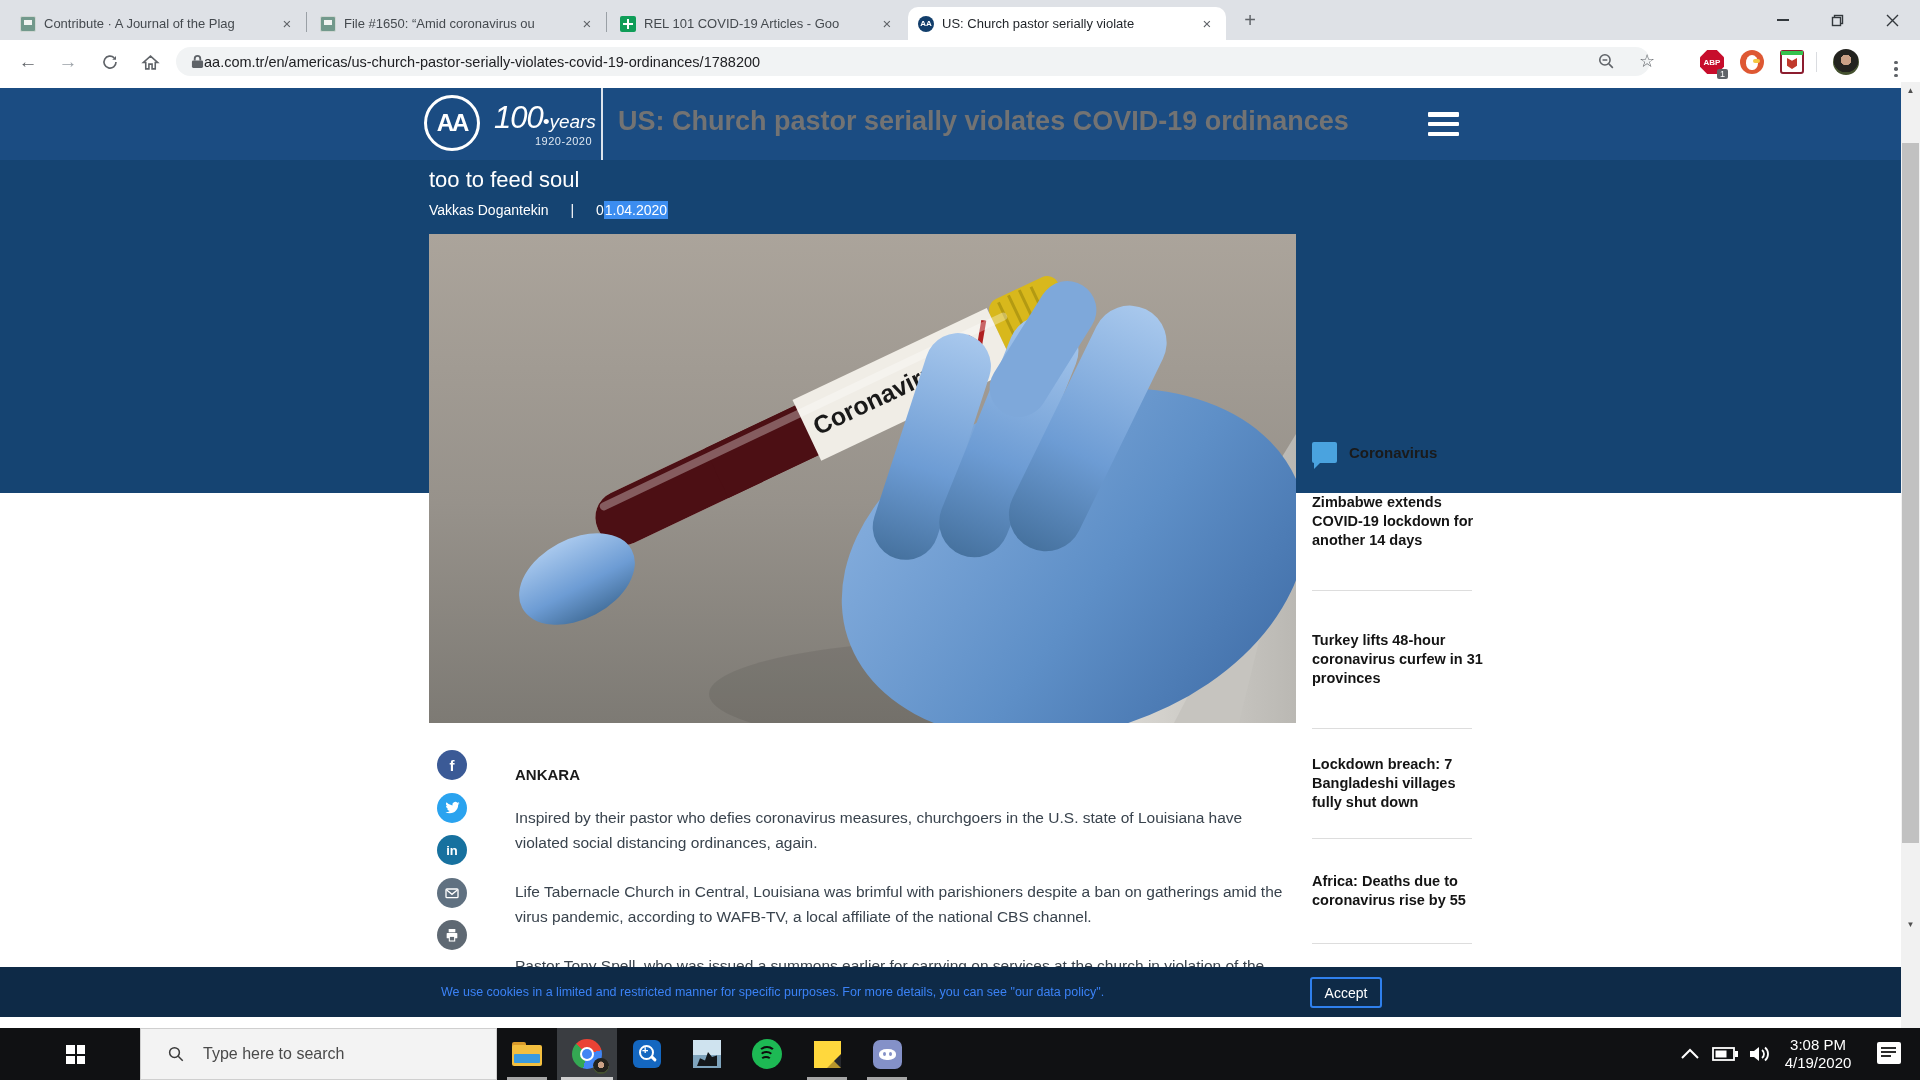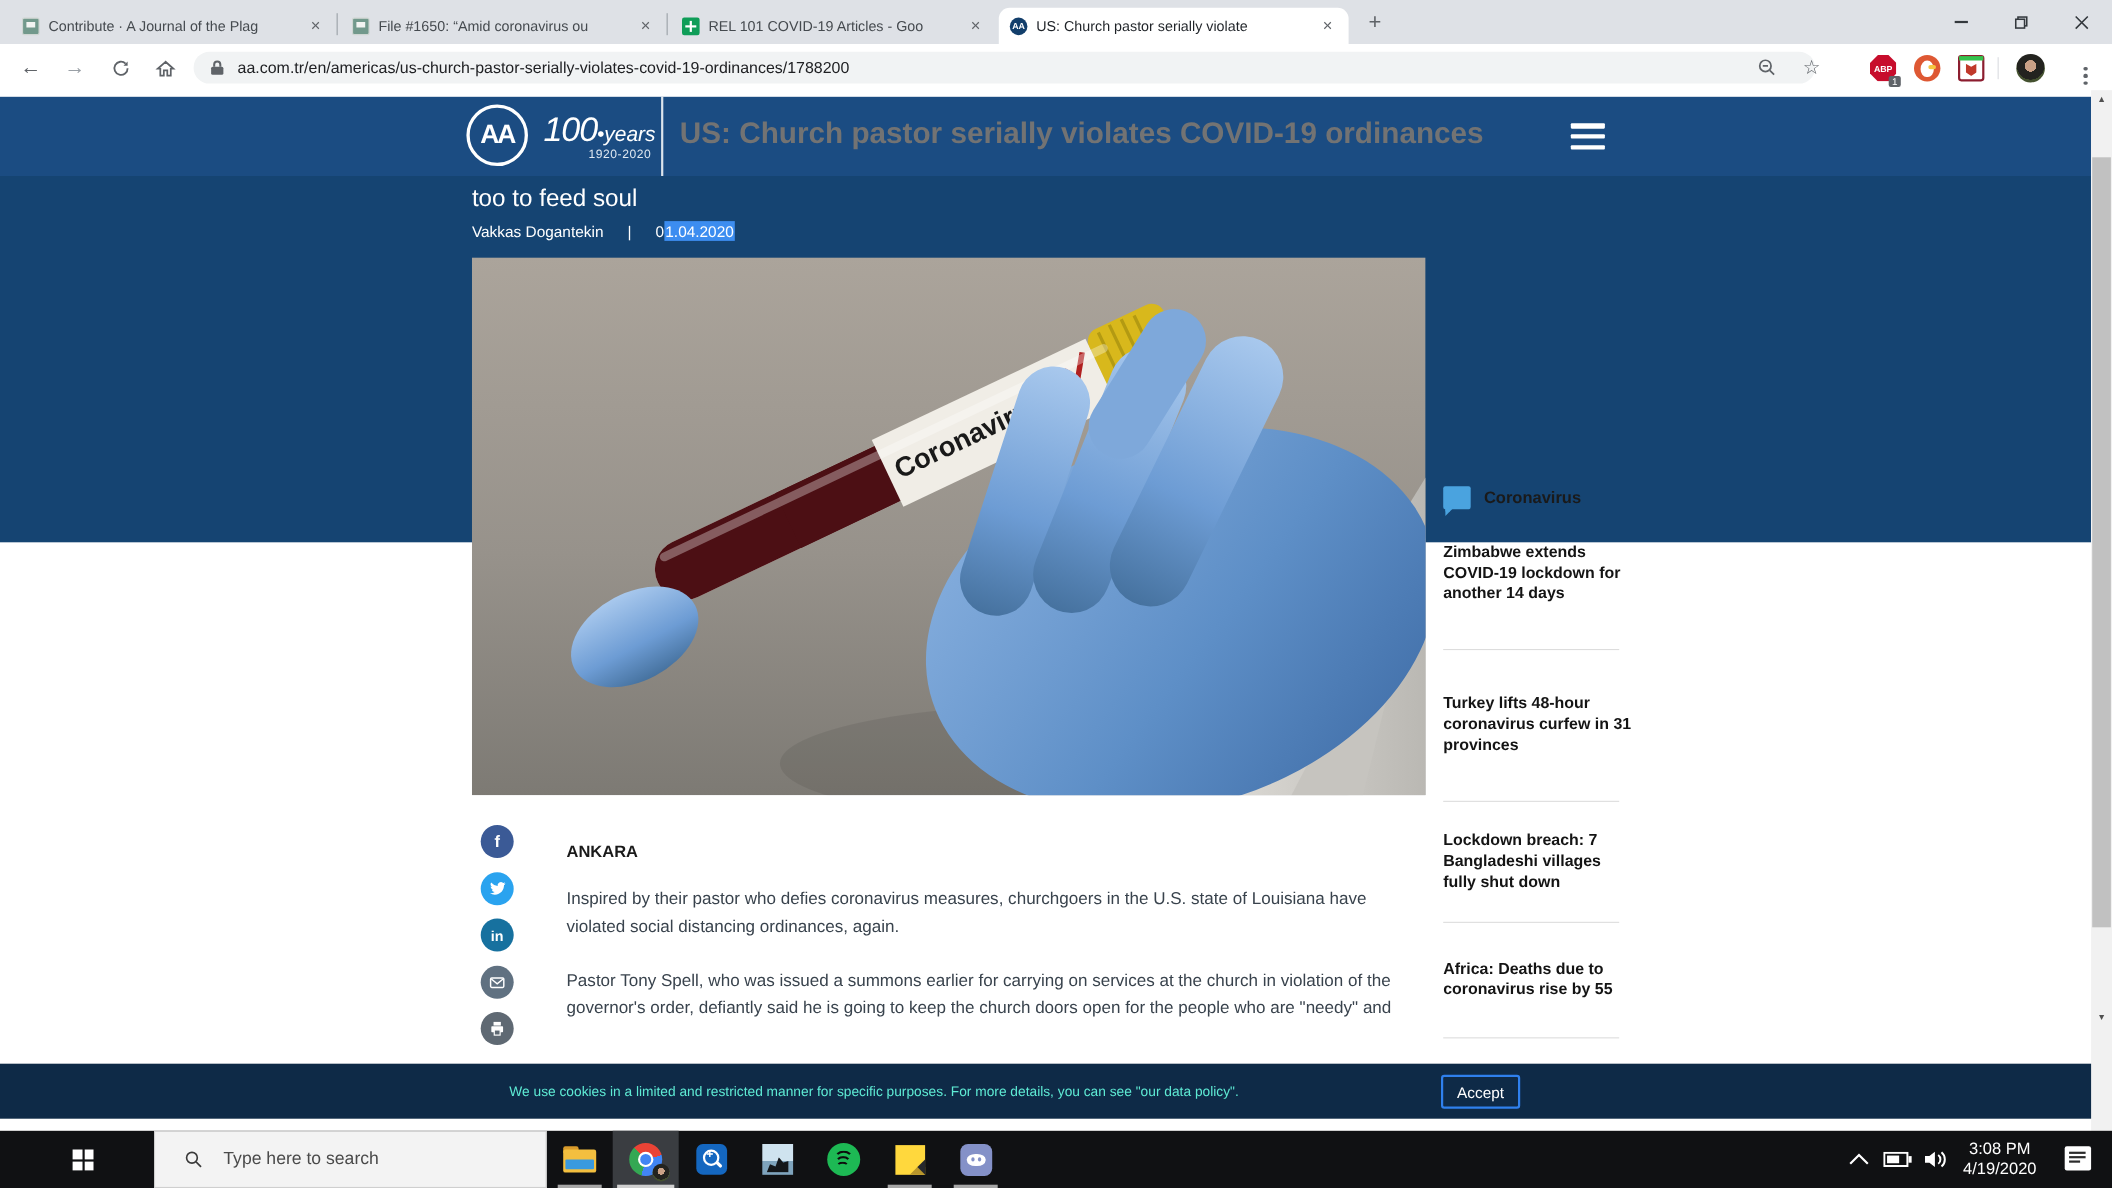--- a/index.html
+++ b/index.html
@@ -31,21 +31,21 @@
             font-size:20px; line-height:24px; text-align:center; }
   .winctl { position:absolute; top:0; height:40px; width:55px; display:flex; align-items:center; justify-content:center; color:#33383d; }
   .minbar { width:12px; height:2px; background:#33383d; }
 
   
   .toolbar { position:absolute; top:40px; left:0; width:1920px; height:42px; background:#fff; }
   .navic { position:absolute; top:8px; width:28px; height:28px; display:flex; align-items:center; justify-content:center;
            font-size:19px; color:#5f6368; }
   .urlbar { position:absolute; left:176px; top:7px; width:1474px; height:29px; border-radius:15px;
             background:#f1f3f4; display:flex; align-items:center; }
-  .url-text { font-size:14.5px; color:#202124; margin-left:12px; white-space:nowrap; }
+  .url-text { font-size:14.5px; color:#202124; margin-left:0; white-space:nowrap; }
   .ext { position:absolute; top:8px; width:28px; height:28px; display:flex; align-items:center; justify-content:center; }
   .abp { width:24px; height:24px; background:#c70d2c; color:#fff; font-size:8px; font-weight:bold;
          display:flex; align-items:center; justify-content:center;
          clip-path:polygon(30% 0,70% 0,100% 30%,100% 70%,70% 100%,30% 100%,0 70%,0 30%); }
   .abp-badge { position:absolute; right:-2px; bottom:-3px; background:#5f6368; color:#fff; font-size:9px;
                padding:0 3px; border-radius:2px; }
   .ddg { width:24px; height:24px; border-radius:50%; background:#de5833; position:relative; }
   .ddg::before { content:""; position:absolute; left:6px; top:5px; width:12px; height:15px; border-radius:50% 50% 45% 45%; background:#fff; }
   .ddg::after { content:""; position:absolute; left:13px; top:9px; width:7px; height:4px; background:#f5c842; border-radius:2px; }
   .mcafee { width:24px; height:24px; background:#fff; border:2px solid #8c1d2f; border-radius:3px; position:relative; }
@@ -93,21 +93,21 @@
   .sidebar { position:absolute; left:1312px; top:360px; width:172px; }
   .sb-head { display:flex; align-items:center; margin-bottom:30px; }
   .sb-bubble { width:25px; height:21px; background:#4aa3df; border-radius:2px; position:relative; margin-right:12px; }
   .sb-bubble::after { content:""; position:absolute; left:2px; bottom:-6px; border:4px solid transparent; border-top-color:#4aa3df; border-left-color:#4aa3df; }
   .sb-title { font-size:15px; font-weight:bold; color:#1a1a1a; }
   .sb-item { font-size:14.5px; font-weight:bold; color:#141414; line-height:19px; }
   .sb-div { height:1px; background:#ddd; width:160px; }
 
   
   .cookie { position:absolute; left:0; top:885px; width:1920px; height:50px; background:#0e2a47; z-index:5; }
-  .cookie-text { position:absolute; left:441px; top:18px; font-size:12.5px; color:#5eead4;margin-left:22px; }
+  .cookie-text { position:absolute; left:441px; top:18px; font-size:12.5px; color:#3b82f6; }
   .accept { position:absolute; left:1310px; top:10px; width:72px; height:31px; background:transparent;
             border:2px solid #2f80ed; border-radius:3px; color:#fff; font-size:14px; font-family:inherit; }
 
   
   .scroll-track { position:absolute; left:1901px; top:82px; width:19px; height:946px; background:#f1f1f1; }
   .scroll-up { position:absolute; left:1901px; top:84px; width:19px; height:14px; color:#505050; font-size:8px; text-align:center; line-height:14px;}
   .scroll-down { position:absolute; left:1901px; top:918px; width:19px; height:14px; color:#505050; font-size:8px; text-align:center; line-height:14px;}
   .scroll-thumb { position:absolute; left:1902px; top:143px; width:17px; height:700px; background:#c1c1c1; }
 
   
@@ -351,20 +351,21 @@
         <rect x="7" y="3" width="10" height="5" fill="#fff"></rect>
         <rect x="4" y="9" width="16" height="8" rx="1" fill="#fff"></rect>
         <rect x="8" y="14" width="8" height="7" fill="#5f6973" stroke="#fff" stroke-width="1.6"></rect>
       </svg>
     </div>
   </div>
 
   <div class="article">
     <h3 class="dateline">ANKARA</h3>
     <p>Inspired by their pastor who defies coronavirus measures, churchgoers in the U.S. state of Louisiana have violated social distancing ordinances, again.</p>
+    <p>Life Tabernacle Church in Central, Louisiana was brimful with parishioners despite a ban on gatherings amid the virus pandemic, according to WAFB-TV, a local affiliate of the national CBS channel.</p>
     <p>Pastor Tony Spell, who was issued a summons earlier for carrying on services at the church in violation of the governor's order, defiantly said he is going to keep the church doors open for the people who are "needy" and</p>
   </div>
 
   <div class="sidebar">
     <div class="sb-head">
       <span class="sb-bubble"></span>
       <span class="sb-title">Coronavirus</span>
     </div>
     <div class="sb-item" style="margin-bottom:40px">Zimbabwe extends COVID-19 lockdown for another 14 days</div>
     <div class="sb-div"></div>

